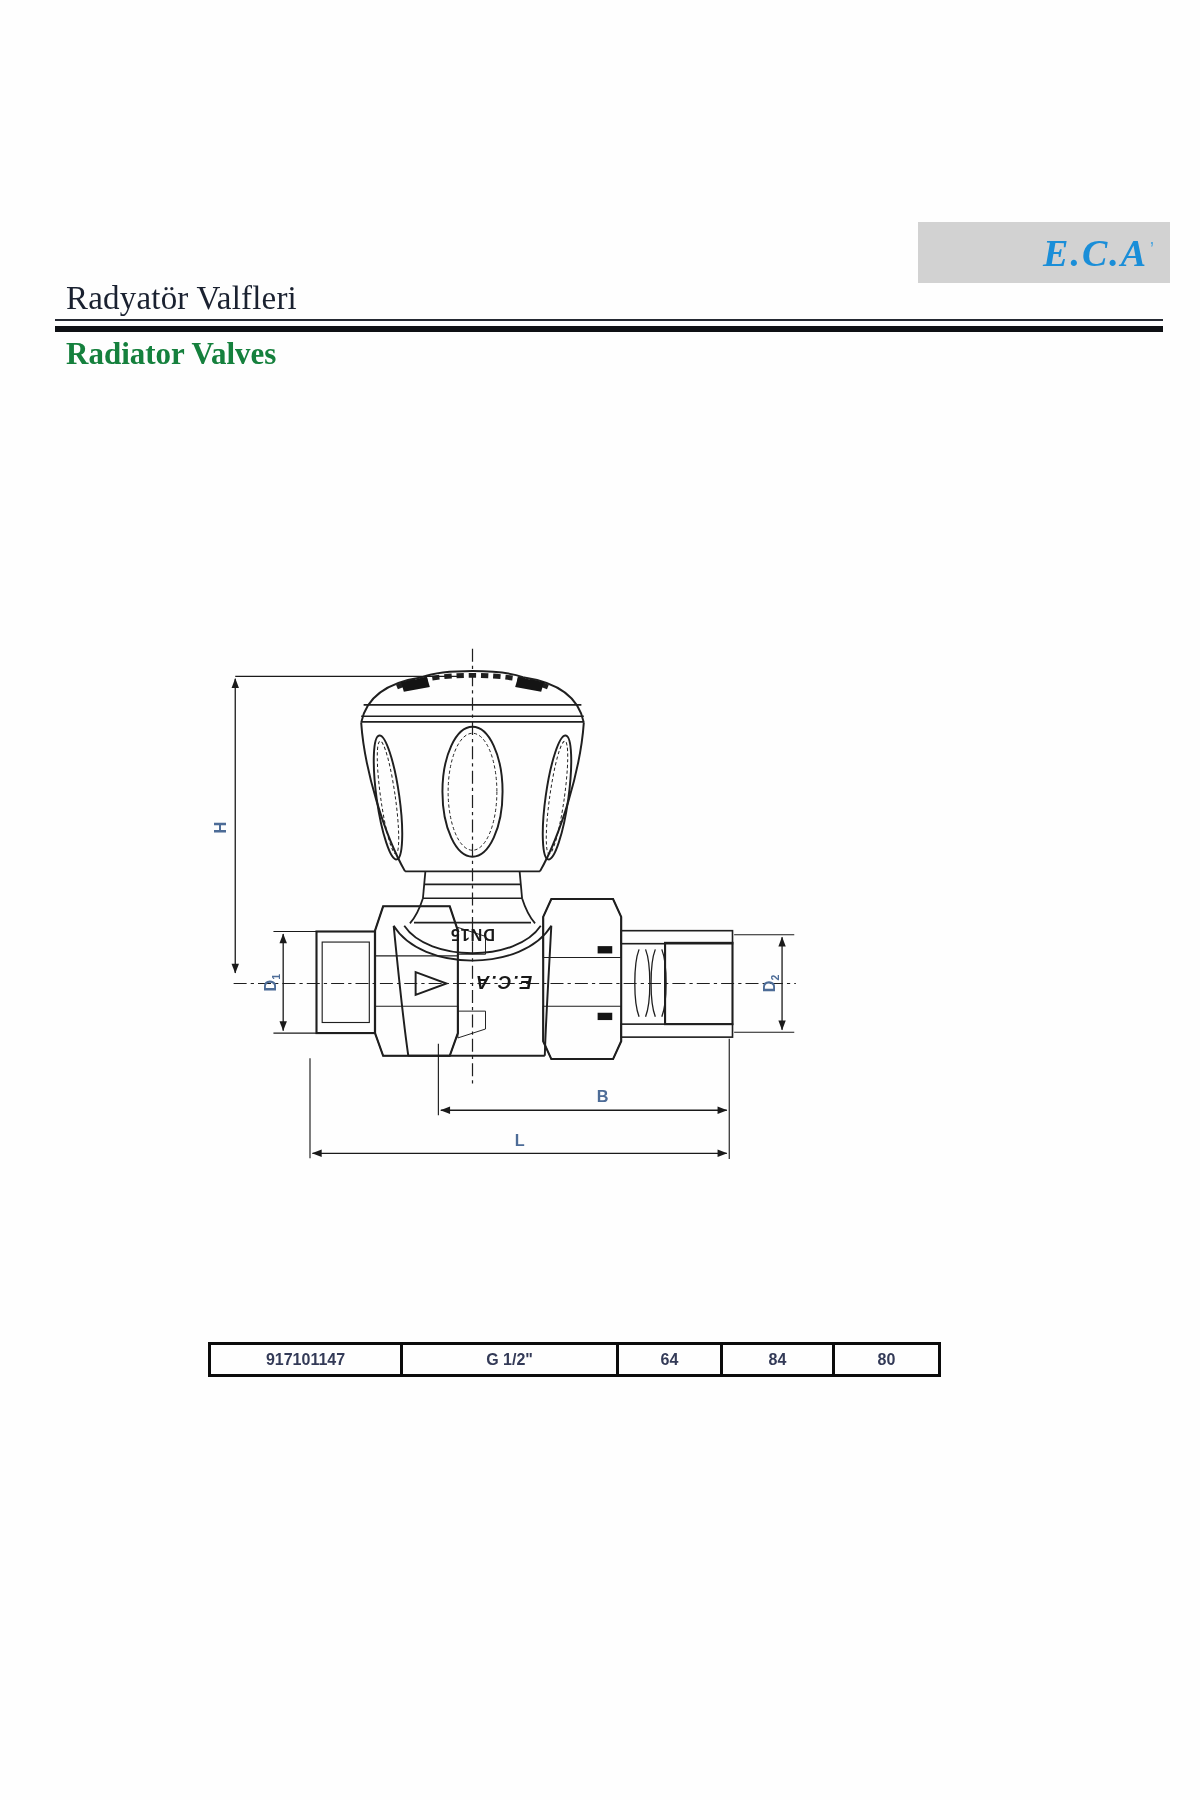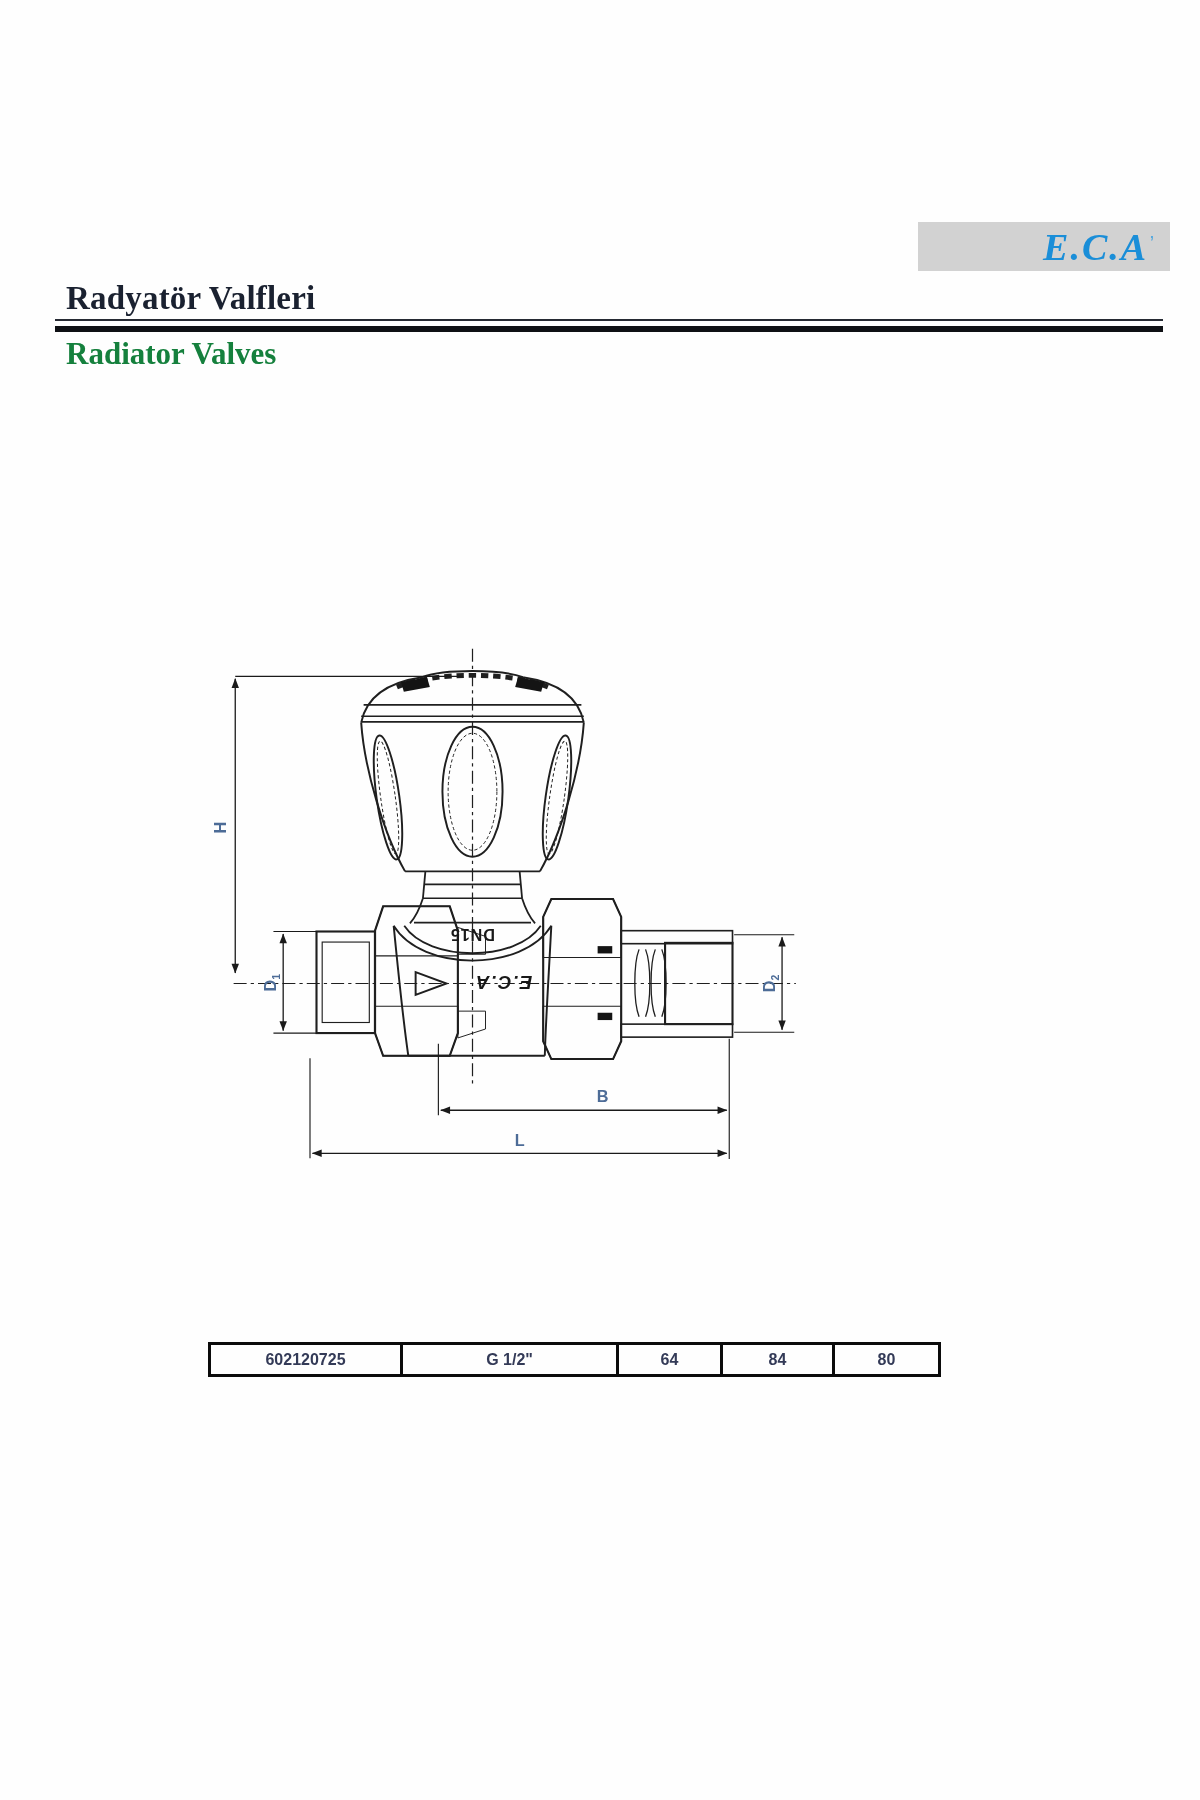--- a/index.html
+++ b/index.html
@@ -4,32 +4,32 @@
 <style>
   html,body{margin:0;padding:0;background:#ffffff;}
   .page{
     position:relative;width:1200px;height:1800px;margin:0 auto;
     background:#fefefe;overflow:hidden;
     font-family:"Liberation Sans",sans-serif;
   }
   
   .title-tr{
     position:absolute;left:66px;top:280px;width:600px;
-    font-family:"Liberation Serif",serif;font-weight:bold;
+    font-family:"Liberation Serif",serif;font-weight:normal;
     font-size:33px;color:#1a2130;letter-spacing:.2px;
   }
   .rule-thin{position:absolute;left:55px;top:319px;width:1108px;height:2px;background:#262a33;}
   .rule-thick{position:absolute;left:55px;top:326px;width:1108px;height:6px;background:#0e1014;}
   .title-en{
     position:absolute;left:66px;top:336px;width:600px;
     font-family:"Liberation Serif",serif;font-weight:bold;
     font-size:31px;color:#15803d;
   }
   .logo-box{
-    position:absolute;left:918px;top:222px;width:252px;height:49px;
+    position:absolute;left:918px;top:222px;width:252px;height:61px;
     background:#d2d2d2;display:flex;align-items:center;justify-content:flex-end;
     padding-right:14px;box-sizing:border-box;
   }
   .logo-text{
     font-family:"Liberation Serif",serif;
     font-weight:bold;font-style:italic;font-size:38px;color:#1a8ed8;
     letter-spacing:2px;line-height:1;
   }
   .logo-reg{
     font-family:"Liberation Sans",sans-serif;
@@ -207,21 +207,21 @@
     <colgroup>
       <col style="width:192px">
         <col style="width:112px">
         <col style="width:104px">
       <col style="width:104px">
         <col style="width:112px">
         <col style="width:106px">
     </colgroup>
     <tbody>
     <tr>
-      <td>602120725</td>
+      <td>917101147</td>
       <td colspan="2">G 1/2"</td>
       <td>64</td>
       <td>84</td>
       <td>80</td>
     </tr>
   </tbody>
     </table>
 
 </div>
 

